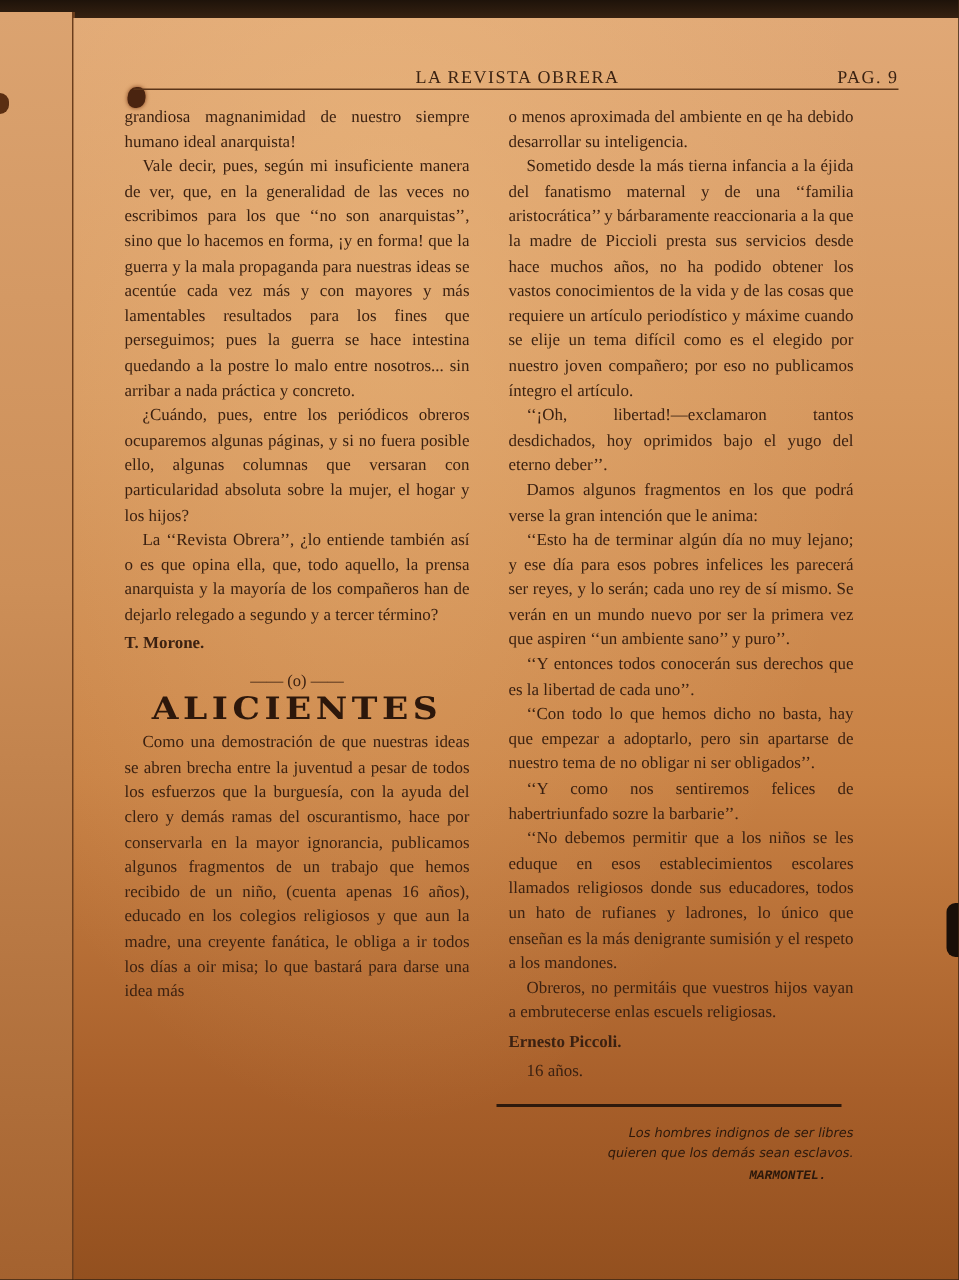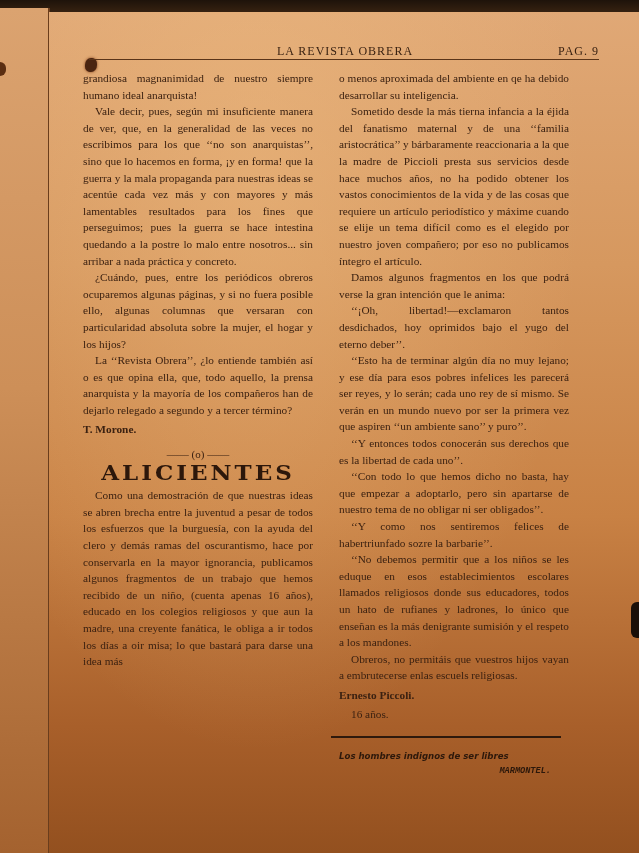--- a/index.html
+++ b/index.html
@@ -57,22 +57,22 @@
   .headline {
     font-family:"DejaVu Serif",serif; font-weight:bold; font-size:23px;
     letter-spacing:3px; text-align:center; margin:2px 0 6px; color:#2c170b;
     transform:scaleY(0.9);
   }
   .age { margin-top:2px; text-indent:12px; }
   .rule {
     height:2px; background:#2e190c; margin:14px 0 12px -8px; width:230px;
   }
   .quote {
-    font-family:"DejaVu Sans",sans-serif; font-style:italic; font-weight:bold;
-    font-size:8.6px; line-height:13px; text-align:left; color:#2c180b;
+    font-family:"DejaVu Sans",sans-serif; font-style:italic; font-weight:normal;
+    font-size:8.6px; line-height:13px; text-align:right; color:#2c180b;
   }
   .quote-author {
     font-family:Liberation Mono, monospace; font-style:italic; font-weight:bold;
     font-size:8.6px; text-align:right; margin-right:18px; color:#2c180b;
   }
 </style>
 </head>
 <body>
 
 <div class="topshadow"></div>
@@ -96,27 +96,28 @@
     <p>La ‘‘Revista Obrera’’, ¿lo entiende también así o es que opina ella, que, todo aquello, la prensa anarquista y la mayoría de los compañeros han de dejarlo relegado a segundo y a tercer término?</p>
     <div class="sign">T. Morone.</div>
     <div class="sep">—— (o) ——</div>
     <div class="headline">ALICIENTES</div>
     <p>Como una demostración de que nuestras ideas se abren brecha entre la juventud a pesar de todos los esfuerzos que la burguesía, con la ayuda del clero y demás ramas del oscurantismo, hace por conservarla en la mayor ignorancia, publicamos algunos fragmentos de un trabajo que hemos recibido de un niño, (cuenta apenas 16 años), educado en los colegios religiosos y que aun la madre, una creyente fanática, le obliga a ir todos los días a oir misa; lo que bastará para darse una idea más</p>
   </div>
 
   <div class="col right">
     <p class="noindent">o menos aproximada del ambiente en qe ha debido desarrollar su inteligencia.</p>
     <p>Sometido desde la más tierna infancia a la éjida del fanatismo maternal y de una ‘‘familia aristocrática’’ y bárbaramente reaccionaria a la que la madre de Piccioli presta sus servicios desde hace muchos años, no ha podido obtener los vastos conocimientos de la vida y de las cosas que requiere un artículo periodístico y máxime cuando se elije un tema difícil como es el elegido por nuestro joven compañero; por eso no publicamos íntegro el artículo.</p>
+    <p>‘‘¡Oh, libertad!—exclamaron tantos desdichados, hoy oprimidos bajo el yugo del eterno deber’’.</p>
     <p>Damos algunos fragmentos en los que podrá verse la gran intención que le anima:</p>
-    <p>‘‘¡Oh, libertad!—exclamaron tantos desdichados, hoy oprimidos bajo el yugo del eterno deber’’.</p>
     <p>‘‘Esto ha de terminar algún día no muy lejano; y ese día para esos pobres infelices les parecerá ser reyes, y lo serán; cada uno rey de sí mismo. Se verán en un mundo nuevo por ser la primera vez que aspiren ‘‘un ambiente sano’’ y puro’’.</p>
     <p>‘‘Y entonces todos conocerán sus derechos que es la libertad de cada uno’’.</p>
     <p>‘‘Con todo lo que hemos dicho no basta, hay que empezar a adoptarlo, pero sin apartarse de nuestro tema de no obligar ni ser obligados’’.</p>
     <p>‘‘Y como nos sentiremos felices de habertriunfado sozre la barbarie’’.</p>
     <p>‘‘No debemos permitir que a los niños se les eduque en esos establecimientos escolares llamados religiosos donde sus educadores, todos un hato de rufianes y ladrones, lo único que enseñan es la más denigrante sumisión y el respeto a los mandones.</p>
     <p>Obreros, no permitáis que vuestros hijos vayan a embrutecerse enlas escuels religiosas.</p>
     <div class="sign">Ernesto Piccoli.</div>
     <div class="age">16 años.</div>
     <div class="rule"></div>
     <div class="quote">Los hombres indignos de ser libres</div>
+    <div class="quote">quieren que los demás sean esclavos.</div>
     <div class="quote-author">MARMONTEL.</div>
   </div>
 </div>
 
 </body></html>

